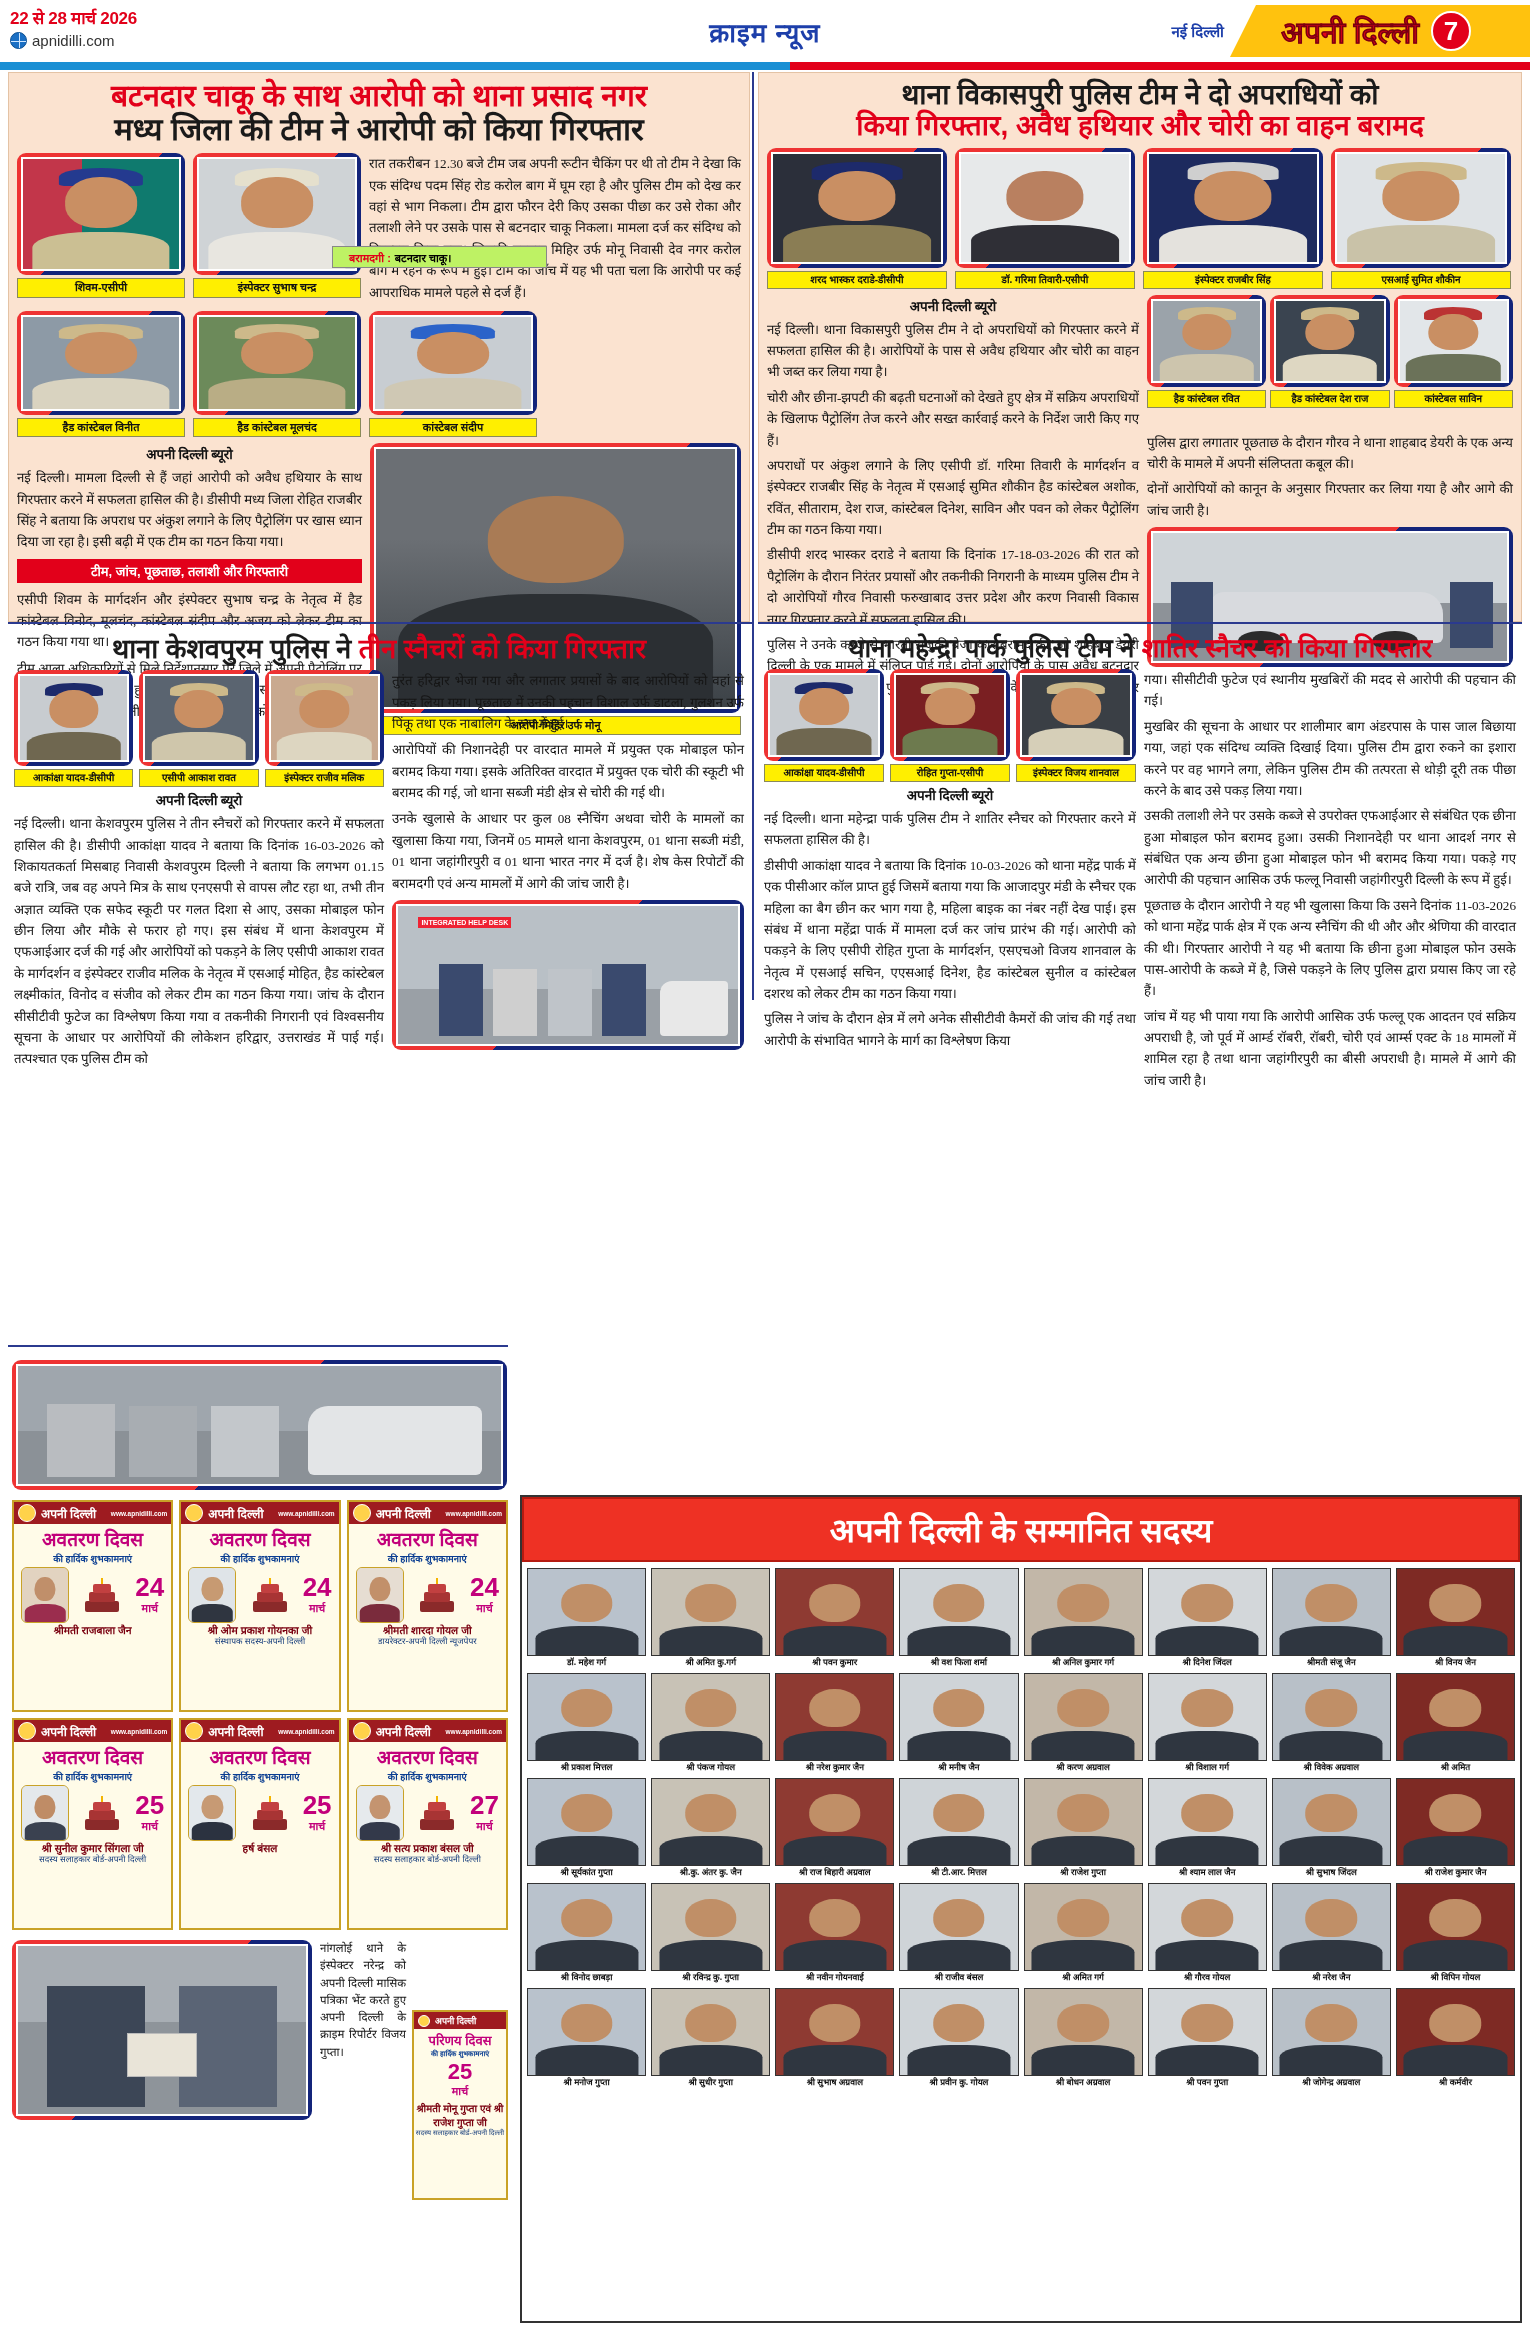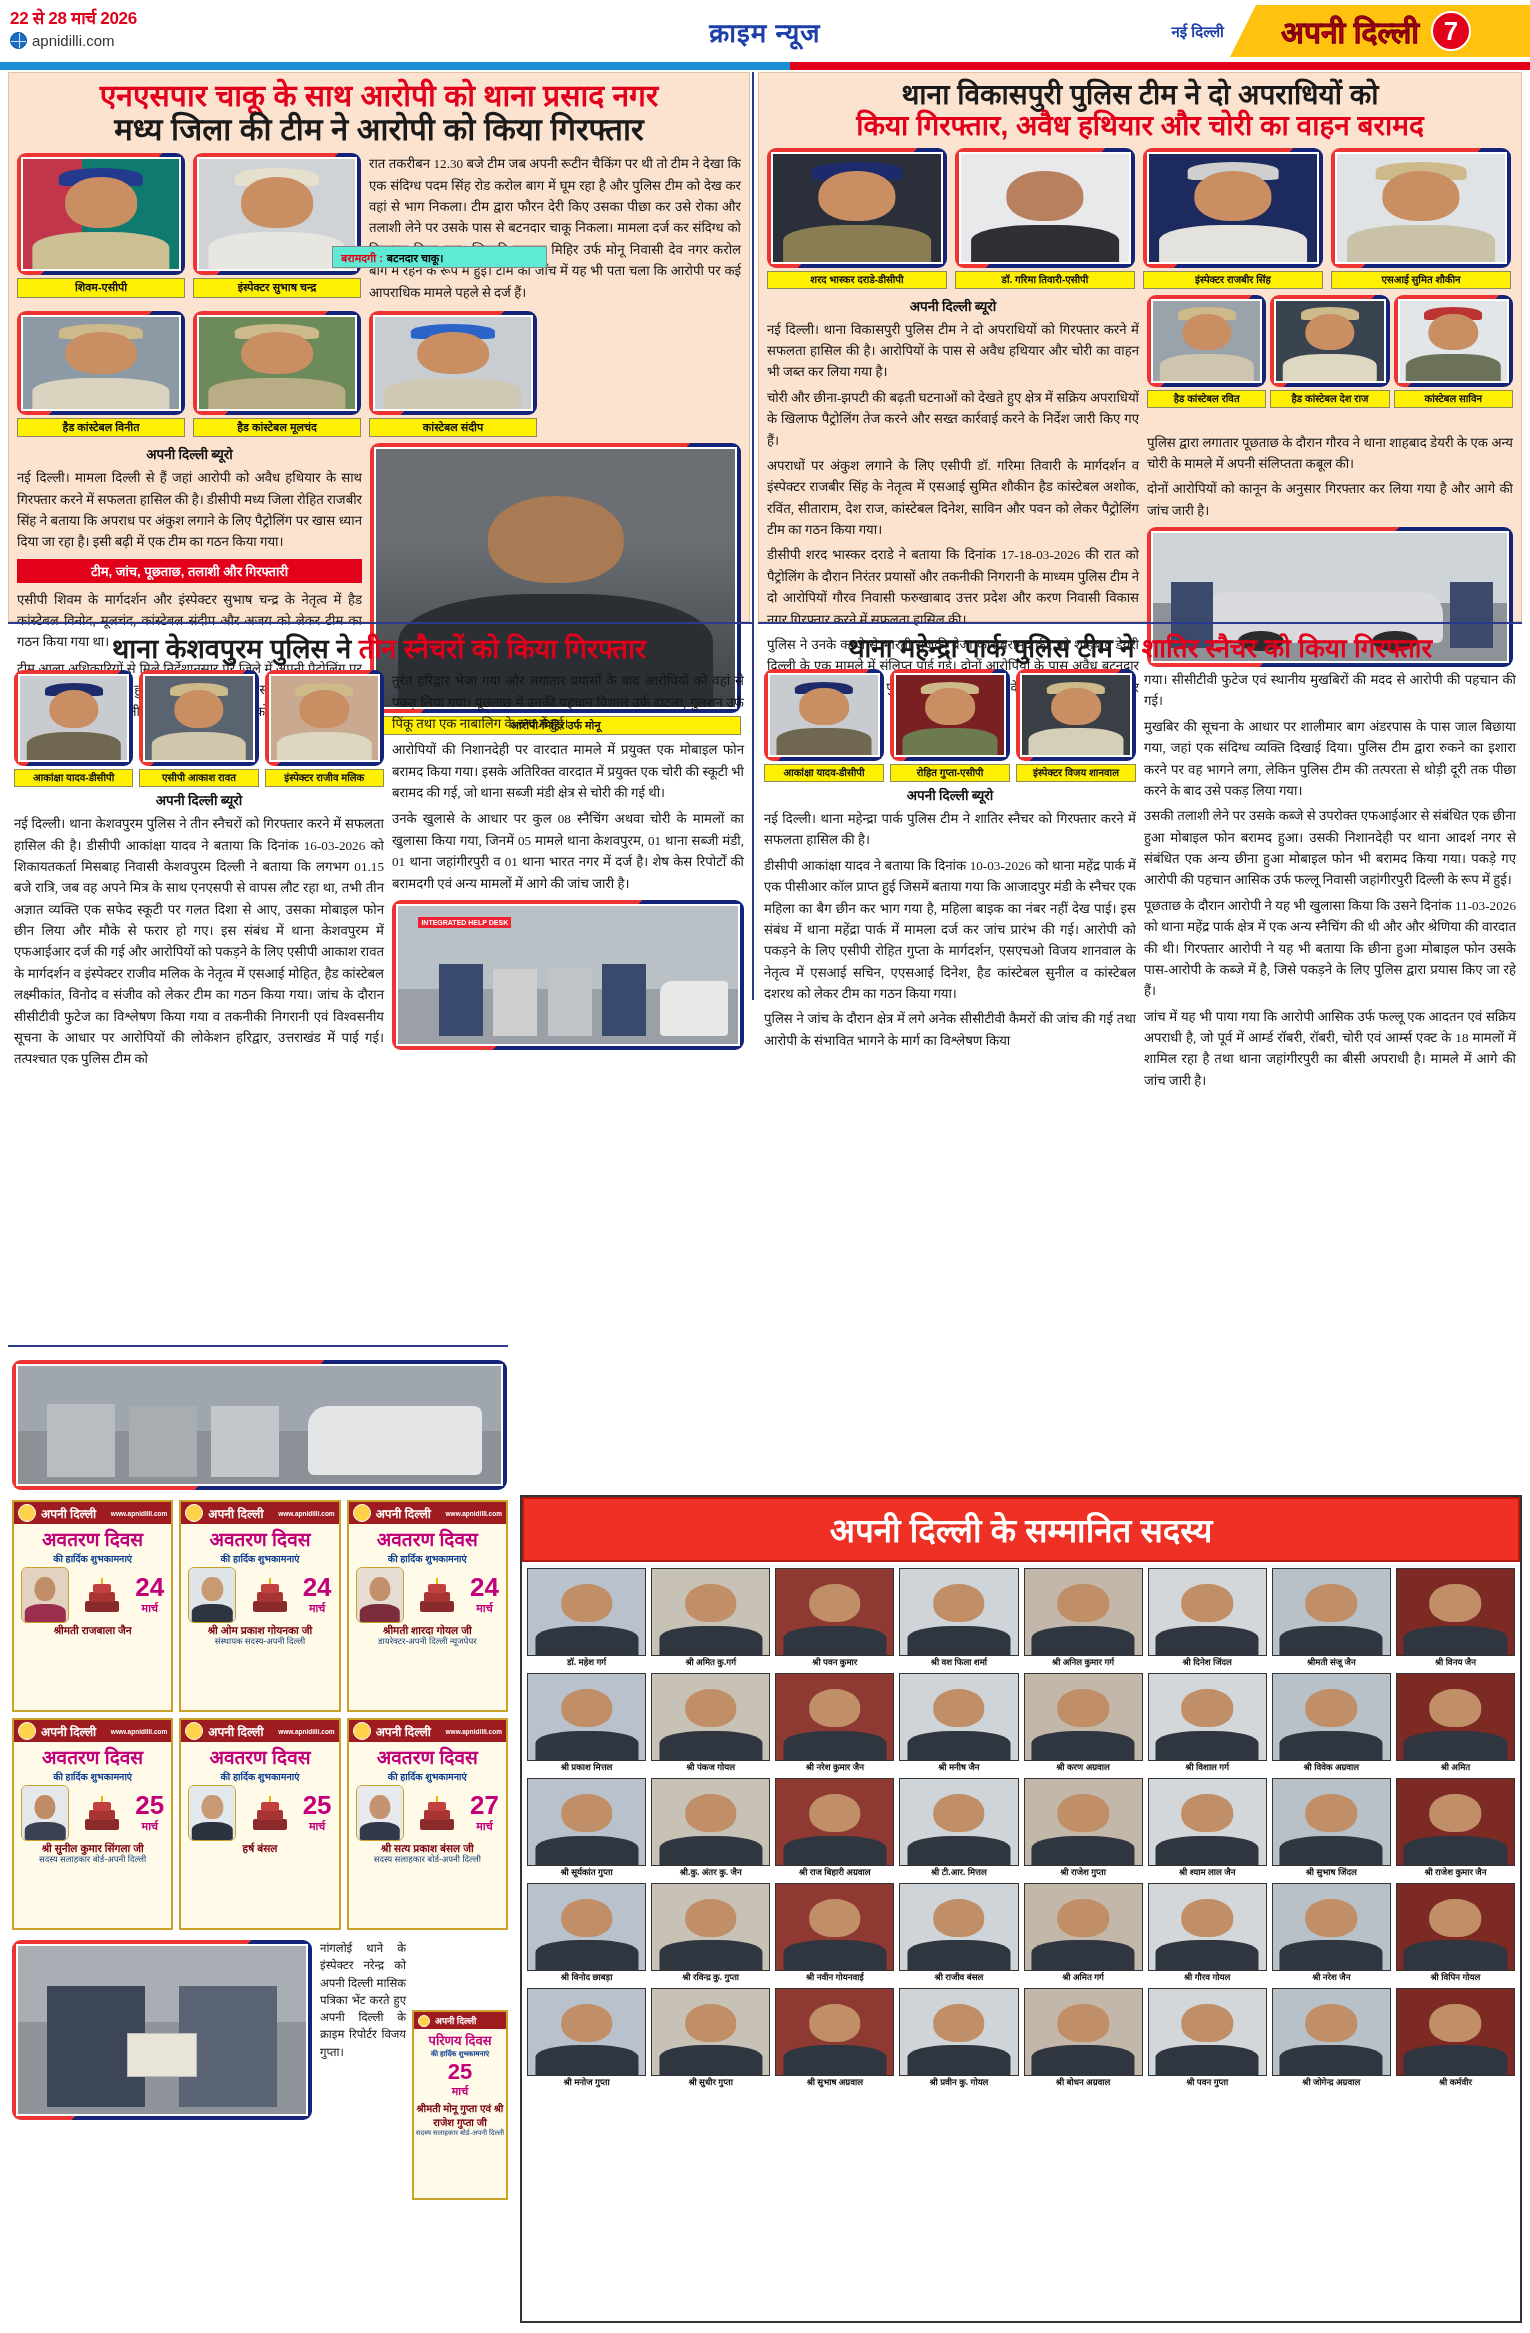--- a/index.html
+++ b/index.html
@@ -142,21 +142,21 @@
     </div>
   </div>
 </div>
 <div class="rule">
   <div class="blue"></div>
   <div class="red"></div>
 </div>
 
 <div class="col art-box" style="left:8px; top:72px; width:742px; height:550px; padding:6px 8px;">
   <div class="headline" style="font-size:30px;">
-    <span class="hl-red">एनएसपार चाकू के साथ आरोपी को थाना प्रसाद नगर</span>
+    <span class="hl-red">बटनदार चाकू के साथ आरोपी को थाना प्रसाद नगर</span>
   </div>
   <div class="headline hl-blk" style="font-size:31px;">मध्य जिला की टीम ने आरोपी को किया गिरफ्तार</div>
 
   <div style="display:flex; gap:8px; margin-top:6px;">
     <div style="width:168px;">
       <div class="photo" style="height:122px;">
         <div class="inner">
             <div class="face">
           <div class="bg" style="background:linear-gradient(90deg,#c2364a 0 38%, #0f7a6e 38% 100%)"></div>
           <div class="cap1" style="background:#243a8f"></div>
@@ -243,21 +243,21 @@
           <div class="head" style="width:38%;height:34%;top:18%;background:#a97b55"></div>
           <div class="body" style="background:#2b2f33;height:44%"></div>
             </div>
           </div>
       </div>
       <div class="cap">आरोपी-मिहिर उर्फ मोनू</div>
     </div>
   </div>
 </div>
 
-<div class="col" style="left:332px; top:246px; width:215px; background:#5eead4; border:1px solid #888; padding:1px 8px;">
+<div class="col" style="left:332px; top:246px; width:215px; background:#bef264; border:1px solid #888; padding:1px 16px;">
   <span style="color:#e2001a;font-weight:bold;font-size:11px;font-family:'Liberation Sans',sans-serif;">बरामदगी :</span>
   <span style="font-weight:bold;font-size:11px;font-family:'Liberation Sans',sans-serif;">बटनदार चाकू।</span>
 </div>
 
 <div class="col art-box" style="left:758px; top:72px; width:764px; height:550px; padding:6px 8px;">
   <div class="headline hl-blk" style="font-size:28px;">थाना विकासपुरी पुलिस टीम ने दो अपराधियों को</div>
   <div class="headline hl-red" style="font-size:28px;">किया गिरफ्तार, अवैध हथियार और चोरी का वाहन बरामद</div>
 
   <div style="display:flex; gap:8px; margin-top:6px;">
     <div style="width:180px;">

